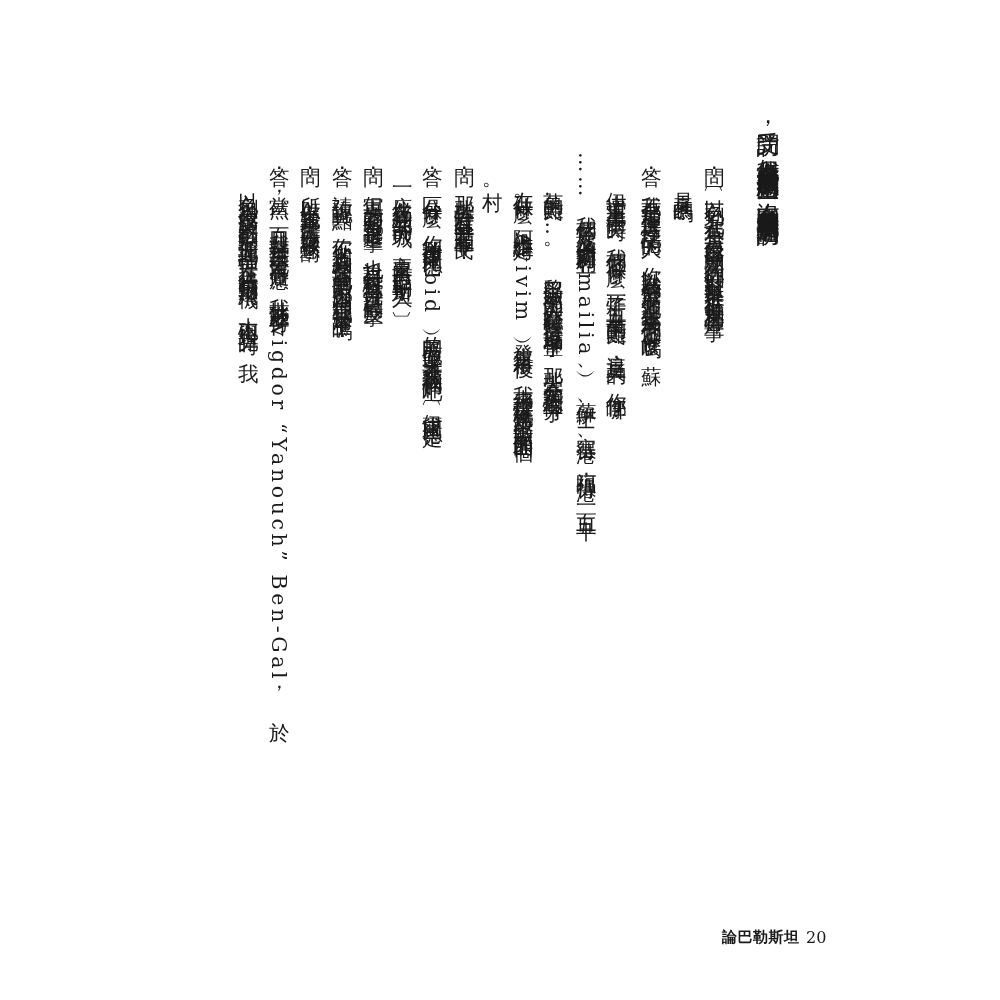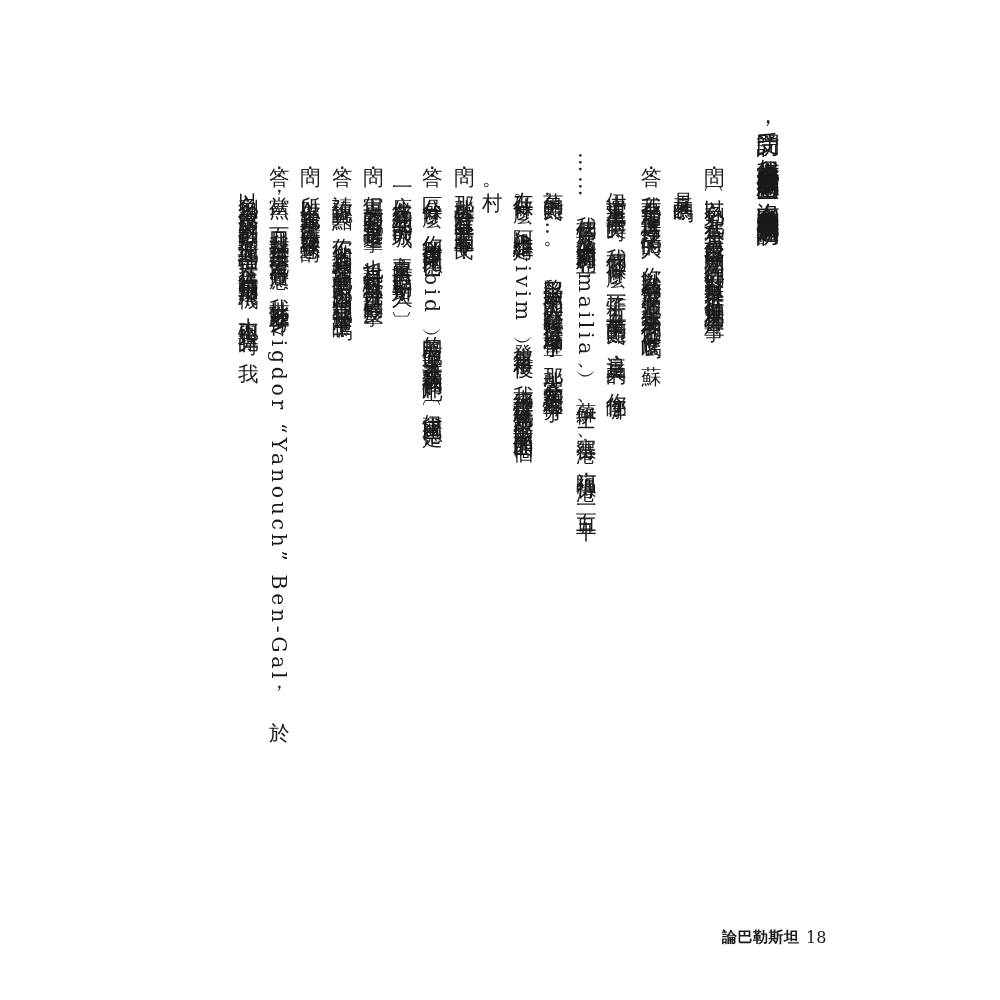--- a/index.html
+++ b/index.html
@@ -30,15 +30,15 @@
   <div class="col" style="top: 152px; left: 421.75px;">答：區分什麼？你知道伊爾比德（Irbid）的居民做了些事才會被我們炸吧。〔伊爾比德是</div>
   <div class="col" style="top: 176px; left: 391.75px;">一座位在約旦北部的大城，主要居民是巴勒斯坦人。〕</div>
   <div class="col" style="top: 152px; left: 362.75px;">問：但軍方的聲明都說是還擊，也說是針對恐怖分子目標的反擊。</div>
   <div class="col" style="top: 152px; left: 331.75px;">答：請你認真點。你不知道約旦整個谷地的居民都因為消耗戰被清空了嗎？</div>
   <div class="col" style="top: 152px; left: 299.75px;">問：所以你主張那些居民應該被懲罰？</div>
   <div class="col" style="top: 152px; left: 268.75px;">答：當然，而且我對這件事完全沒有疑慮。我批准亞努什〔Avigdor “Yanouch” Ben-Gal，於</div>
   <div class="col" style="top: 176px; left: 237.75px;">以色列入侵黎巴嫩的行動中擔任北部指揮官〕在入侵時動用飛機、大砲與坦克時，我</div>
 
   <div class="footer">
     <span class="running-title">論巴勒斯坦</span>
-    <span class="page-number">18</span>
+    <span class="page-number">20</span>
   </div>
 </div>
 
 </body></html>

